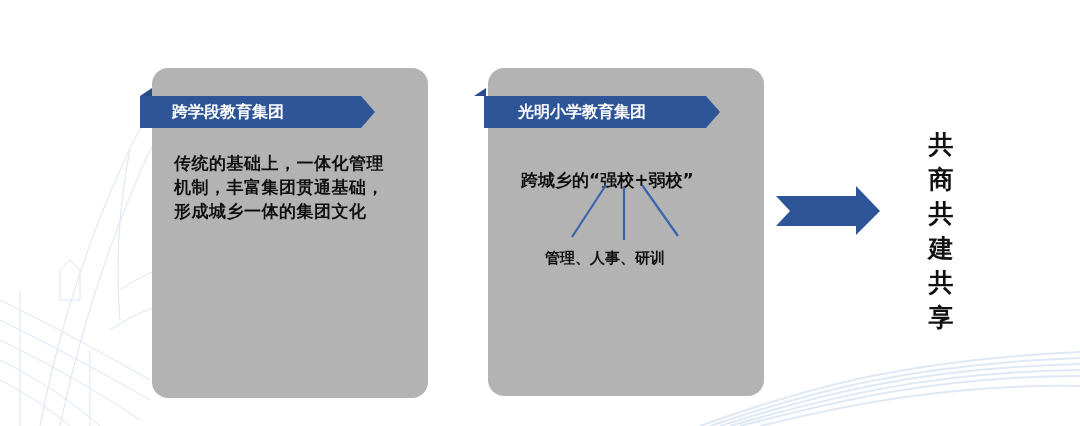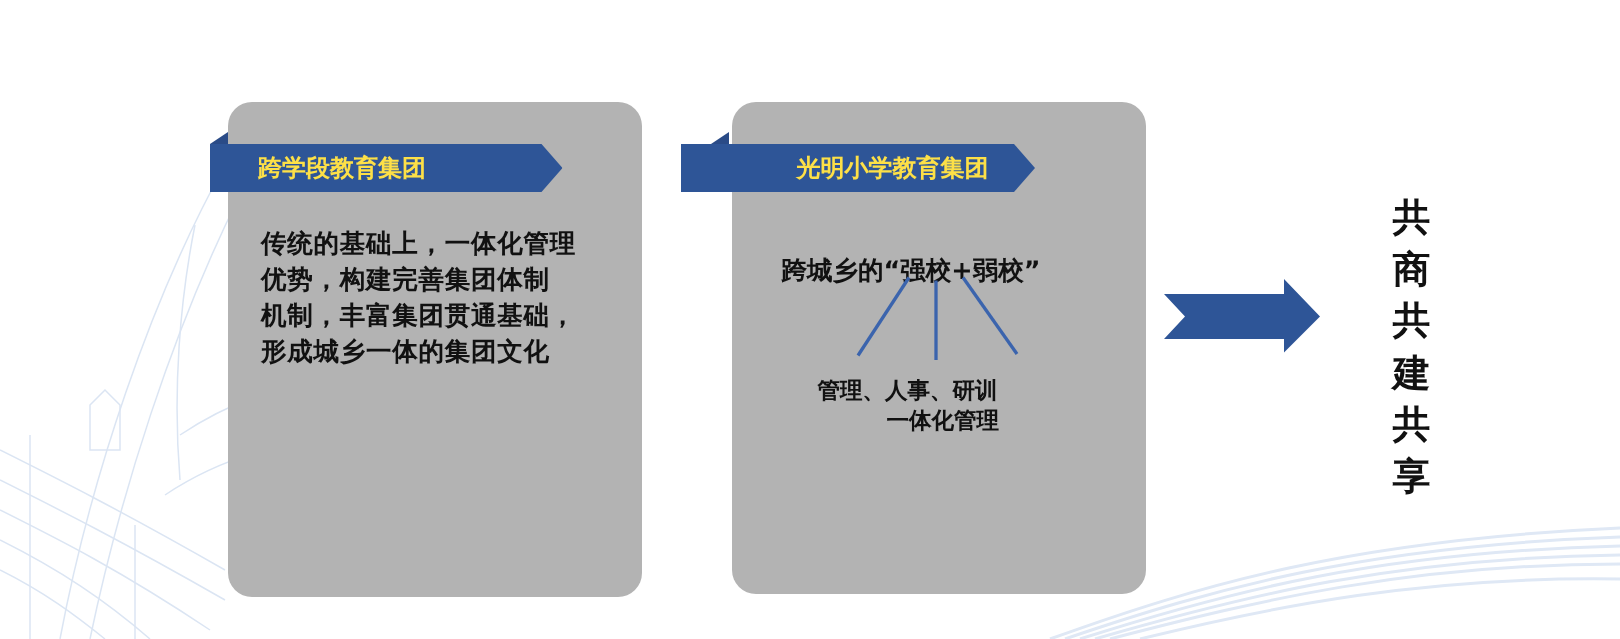--- a/index.html
+++ b/index.html
@@ -9,26 +9,26 @@
     font-family:"DejaVu Sans","Liberation Sans",sans-serif;
   }
   .bg-deco { position:absolute; left:0; top:0; width:1080px; height:426px; pointer-events:none; }
   .card {
     position:absolute; background:#b3b3b3; border-radius:16px;
   }
   .card-1 { left:152px; top:68px; width:276px; height:330px; }
   .card-2 { left:488px; top:68px; width:276px; height:328px; }
   .banner {
     position:absolute; height:32px; background:#2e5597;
-    color:#fde047; font-weight:bold; font-size:16px; line-height:32px;
+    color:#ffffff; font-weight:bold; font-size:16px; line-height:32px;
     clip-path: polygon(0 0, calc(100% - 14px) 0, 100% 50%, calc(100% - 14px) 100%, 0 100%);
     box-sizing:border-box;
   }
   .banner-1 { left:140px; top:96px; width:235px; padding-left:32px; }
-  .banner-2 { left:454px; top:96px; width:236px; padding-left:46px;text-align:center; }
+  .banner-2 { left:484px; top:96px; width:236px; padding-left:34px; }
   .fold {
     position:absolute; width:0; height:0;
     border-left:12px solid transparent;
     border-bottom:8px solid #2a4b87;
   }
   .fold-1 { left:140px; top:88px; }
   .fold-2 { left:474px; top:88px; }
   .card-1-body {
     position:absolute; left:174px; top:151px; width:240px;
     font-size:17px; font-weight:bold; line-height:24px; color:#111;
@@ -37,21 +37,21 @@
   .card-1-body div { white-space:nowrap; }
   .card-2-title {
     position:absolute; left:521px; top:152px; width:220px;
     font-size:17px; font-weight:bold; color:#111; white-space:nowrap;margin-top:17px;
   }
   .branch-lines { position:absolute; left:560px; top:180px; }
   .card-2-detail {
     position:absolute; left:545px; top:250px; width:180px;
     font-size:15px; font-weight:bold; color:#111; line-height:20px;
   }
-  .card-2-detail .l1 { white-space:nowrap; }
+  .card-2-detail .l1 { white-space:nowrap;font-family:Liberation Mono, monospace; }
   .card-2-detail .l2 { padding-left:46px; white-space:nowrap; }
   .arrow { position:absolute; left:776px; top:186px; }
   .vertical-slogan {
     position:absolute; left:926px; top:128px; width:30px;
     font-size:25px; font-weight:bold; color:#111; line-height:34.5px;
     text-align:center;
   }
   .vertical-slogan span { display:block; }
 </style>
 </head>
@@ -81,39 +81,37 @@
     <path d="M740 426 C840 400 940 376 1080 376"></path>
     <path d="M760 426 C850 404 950 384 1080 386"></path>
   </g>
 </svg>
 
 <div class="card card-1"></div>
 <div class="fold fold-1"></div>
 <div class="banner banner-1">跨学段教育集团</div>
 <div class="card-1-body">
   <div>传统的基础上，一体化管理</div>
-  <div>优势，构建完善集团体制</div>
   <div>机制，丰富集团贯通基础，</div>
   <div>形成城乡一体的集团文化</div>
 </div>
 
 <div class="card card-2"></div>
 <div class="fold fold-2"></div>
 <div class="banner banner-2">光明小学教育集团</div>
 <div class="card-2-title">跨城乡的“强校+弱校”</div>
 <svg class="branch-lines" width="130" height="60" viewBox="0 0 130 60">
   <g stroke="#3b64ad" stroke-width="2.2" fill="none">
     <line x1="46" y1="5" x2="12" y2="57"></line>
     <line x1="64" y1="7" x2="64" y2="62"></line>
     <line x1="82" y1="5" x2="118" y2="56"></line>
   </g>
 </svg>
 <div class="card-2-detail">
   <div class="l1">管理、人事、研训</div>
-  <div class="l2">一体化管理</div>
 </div>
 
 <svg class="arrow" width="106" height="50" viewBox="0 0 106 50">
   <polygon points="0,10 80,10 80,0 104,25 80,49 80,40 0,40 14,25" fill="#2e5597"></polygon>
 </svg>
 
 <div class="vertical-slogan">
   <span>共</span>
   <span>商</span>
   <span>共</span>

